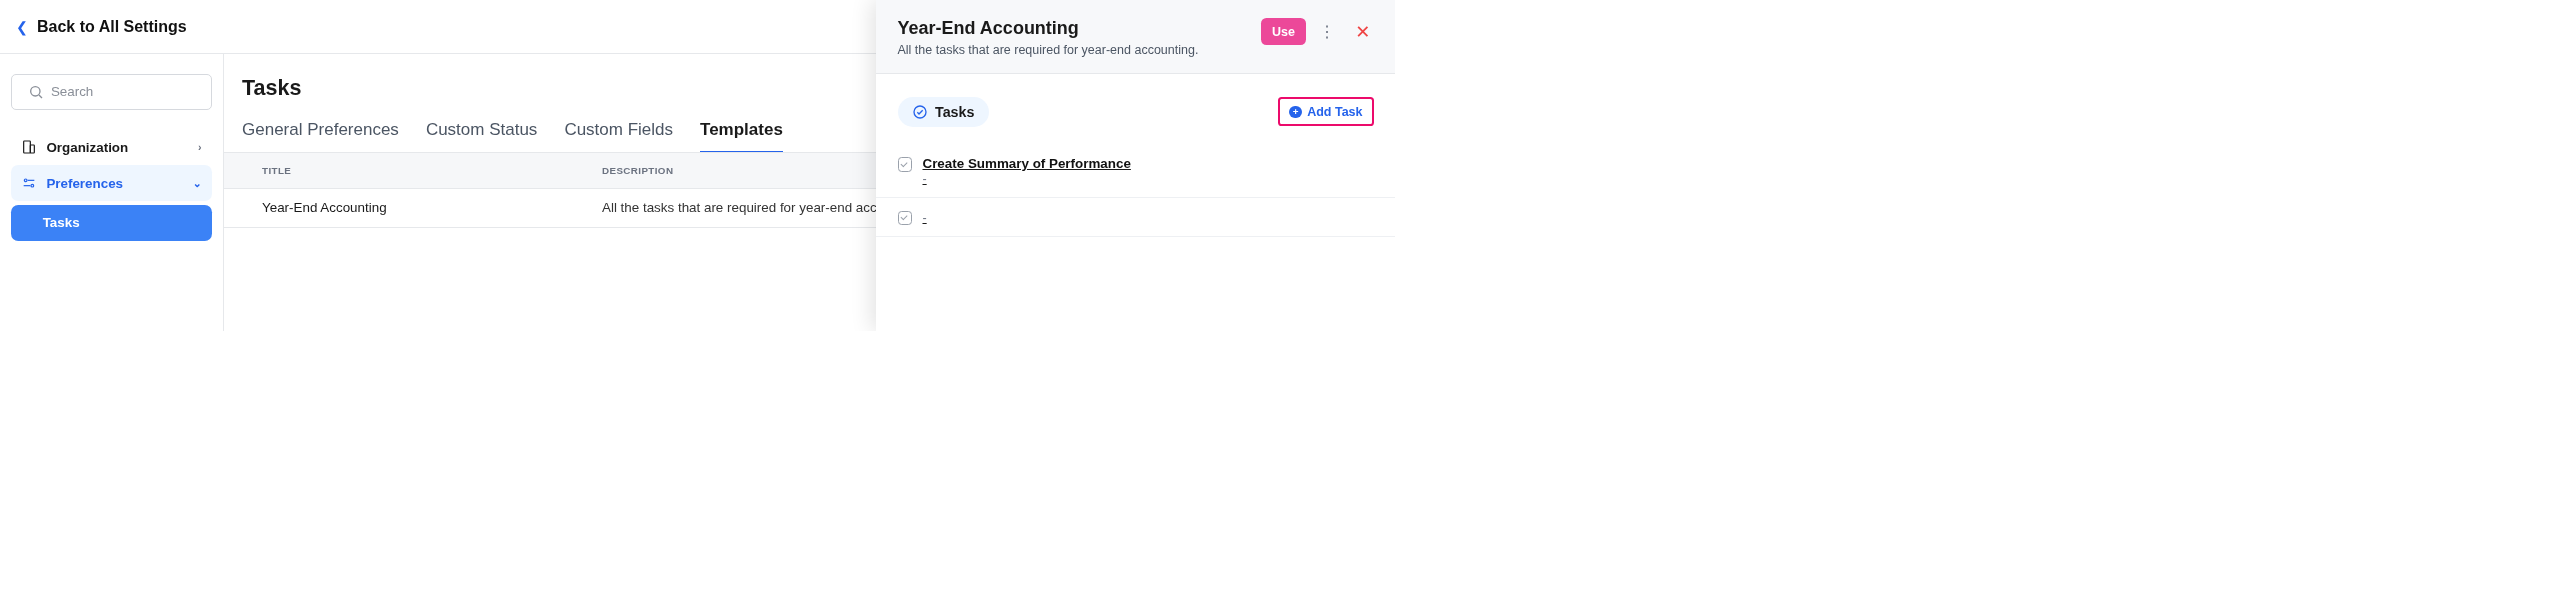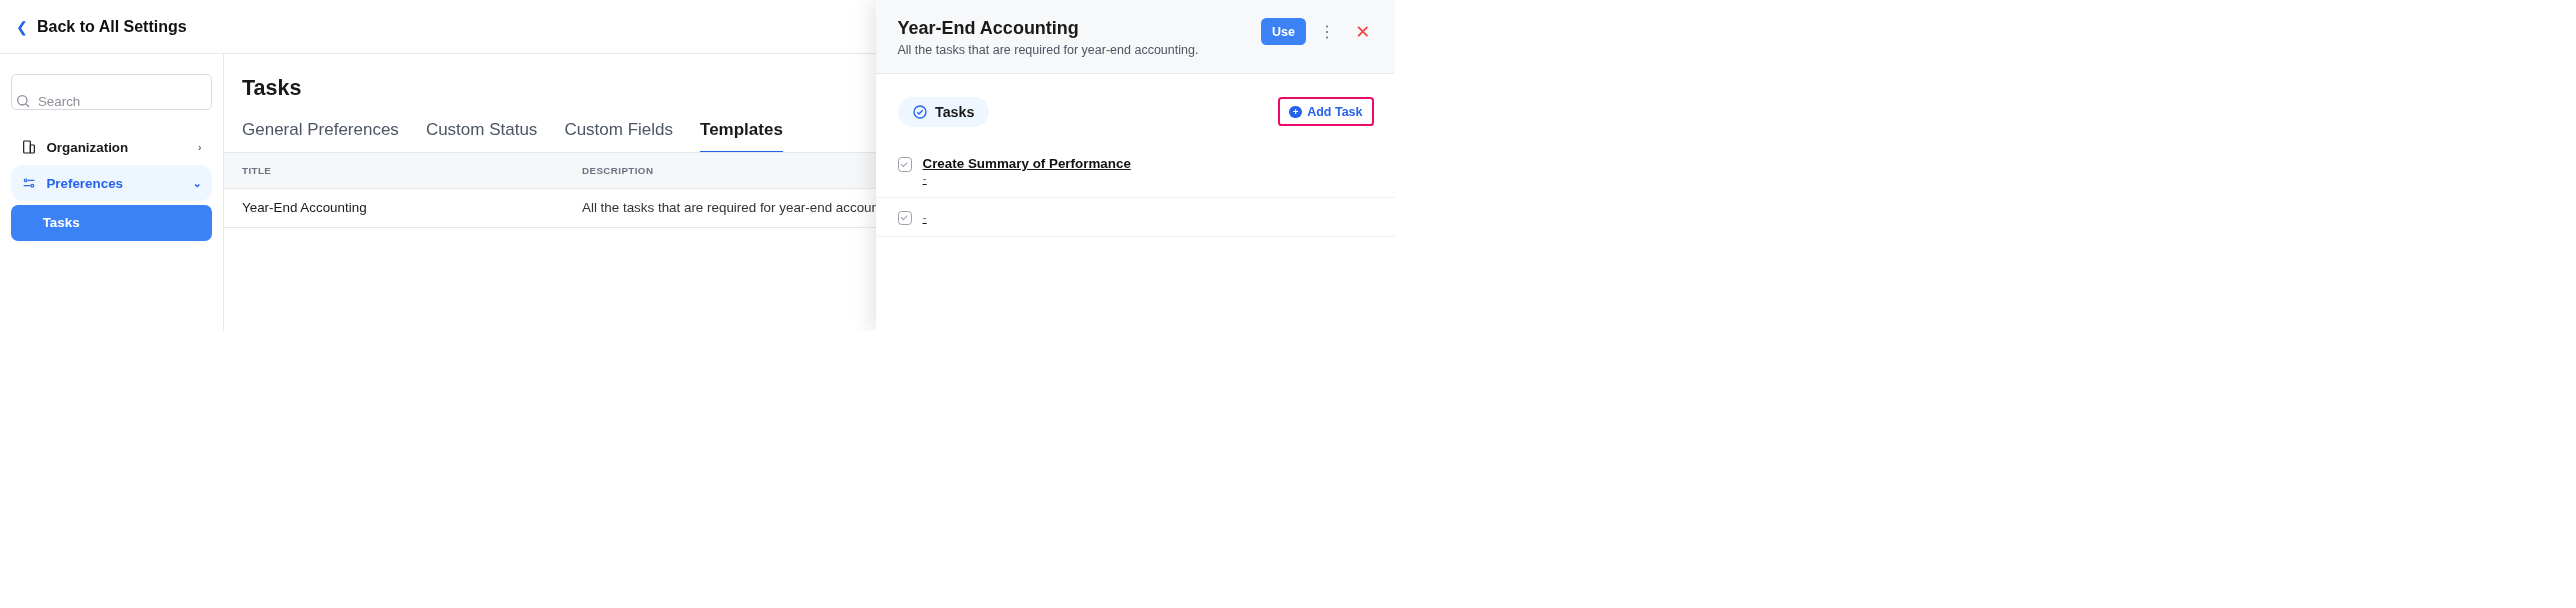--- a/index.html
+++ b/index.html
@@ -39,26 +39,26 @@
 
   
   .sidebar {
     width: 224px;
     border-right: 0.9px solid #e6e8eb;
     padding: 19.7px 10.7px 0 10.7px;
     background: #fff;
   }
   .search-wrap {
     display: flex;
-    align-items: flex-end;
+    align-items: center;
     gap: 7.2px;
     height: 36px;
     border: 0.9px solid #d6d9de;
     border-radius: 5px;
-    padding: 0 3px;
+    padding: 0 16px;
     margin-bottom: 19.7px;
     color: #8a8f98;
   }
   .search-wrap input {
     border: none;
     outline: none;
     flex: 1;
     font-size: 13.4px;
     color: #333;
     background: transparent;
@@ -75,21 +75,20 @@
     font-size: 13.4px;
     font-weight: 600;
     color: #1a1a1a;
     cursor: pointer;
     justify-content: center;
   }
   .nav-item .caret { margin-left: auto; color: #6b7280; font-size: 10.7px; }
   .nav-item.pref {
     background: #eef6ff;
     color: #2563eb;
-    border-radius: 12px;
   }
   .nav-item.pref .caret { color: #2563eb; }
 
   .sub-list { margin-top: 3.6px; }
   .sub-item {
     height: 36px;
     display: flex;
     align-items: center;
     padding-left: 32px;
     font-size: 13.4px;
@@ -139,21 +138,21 @@
     background: #f6f7f9;
     height: 36px;
     align-items: center;
     padding: 0 18px;
     font-size: 9.8px;
     font-weight: 700;
     letter-spacing: 0.4px;
     color: #6b7280;
     border-bottom: 0.9px solid #e6e8eb;
   }
-  .col-title { width: 340px; }
+  .col-title { width: 340px; margin-left: 20px; }
   .col-desc  { flex: 1; }
   .table-row {
     display: flex;
     align-items: center;
     height: 39px;
     padding: 0 18px;
     font-size: 13.4px;
     color: #1a1a1a;
     border-bottom: 0.9px solid #e6e8eb;
     cursor: pointer;
@@ -179,21 +178,21 @@
     border-bottom: 0.9px solid #e6e8eb;
     background: #f7f8fa;
     display: flex;
     align-items: flex-start;
     gap: 10.7px;
   }
   .panel-header .titles { flex: 1; }
   .panel-header h2 { font-size: 18px; font-weight: 700; margin-bottom: 3.6px; }
   .panel-header p  { font-size: 12.5px; color: #4b5563; }
   .use-btn {
-    background: #3b82f6;
+    background: #ec4899;
     color: #fff;
     font-weight: 600;
     font-size: 12.5px;
     border: none;
     border-radius: 5.4px;
     height: 27px;
     padding: 0 10.7px;
     cursor: pointer;
     text-align: center;
   }

